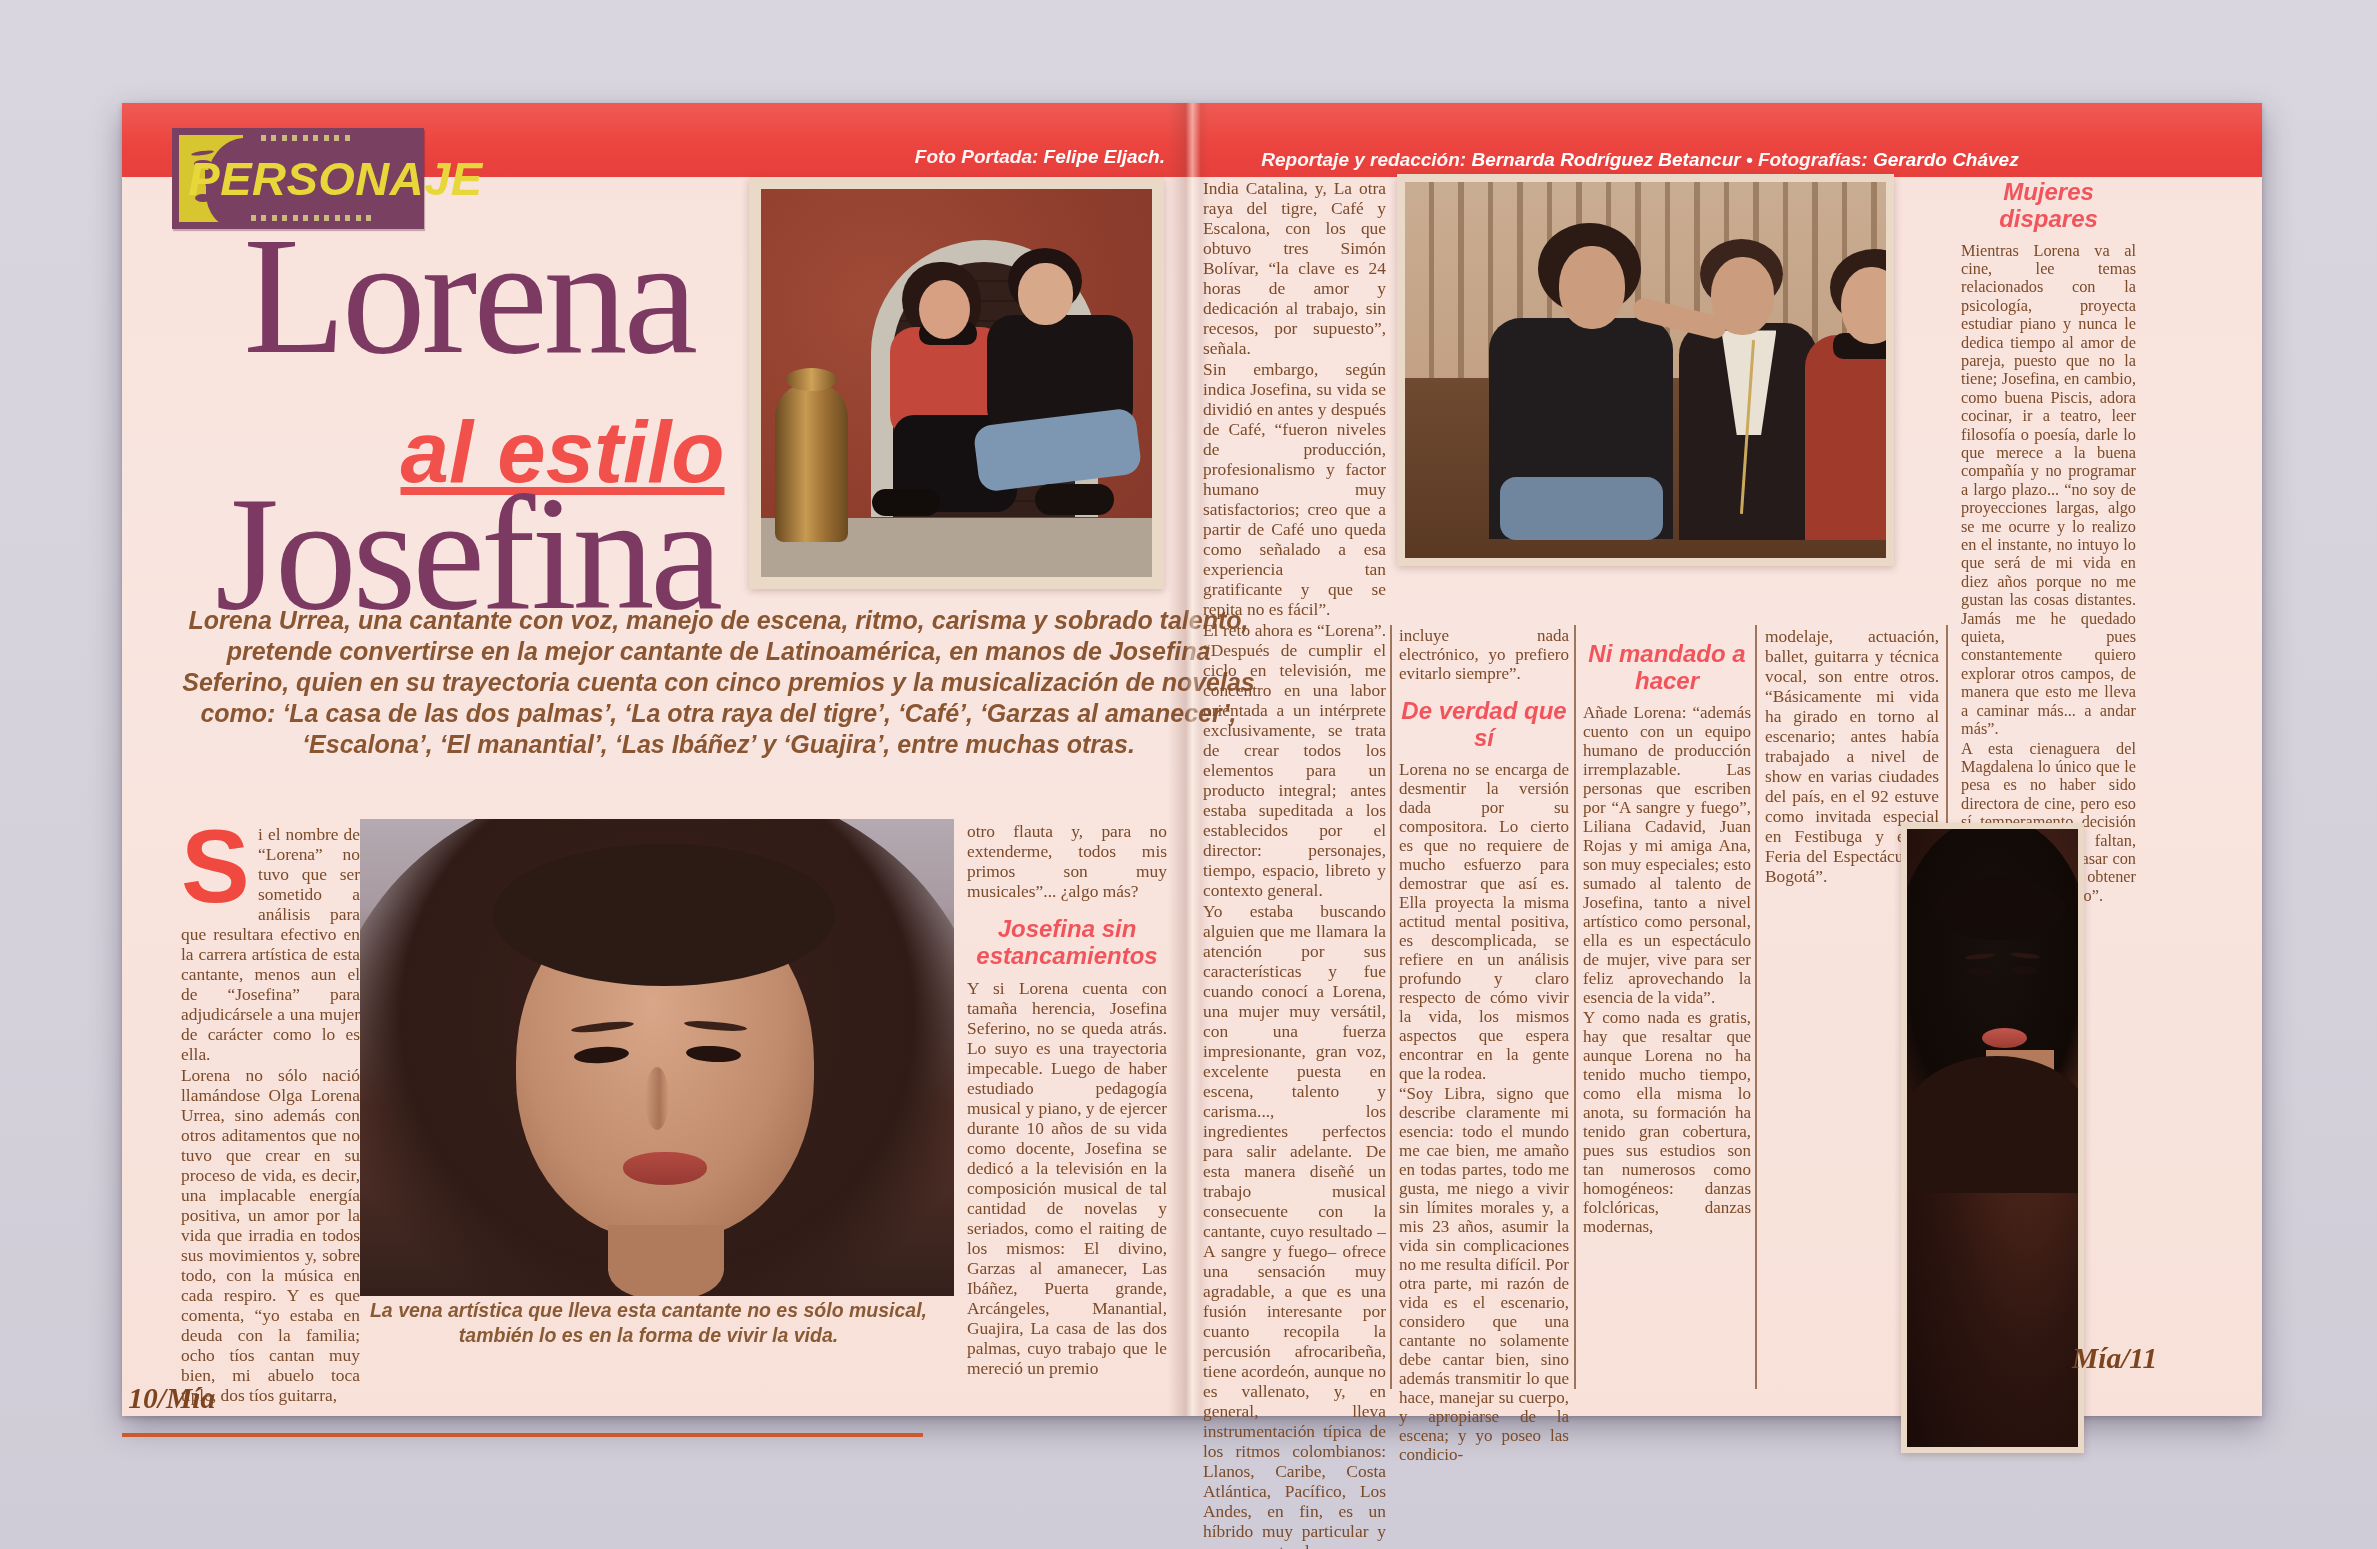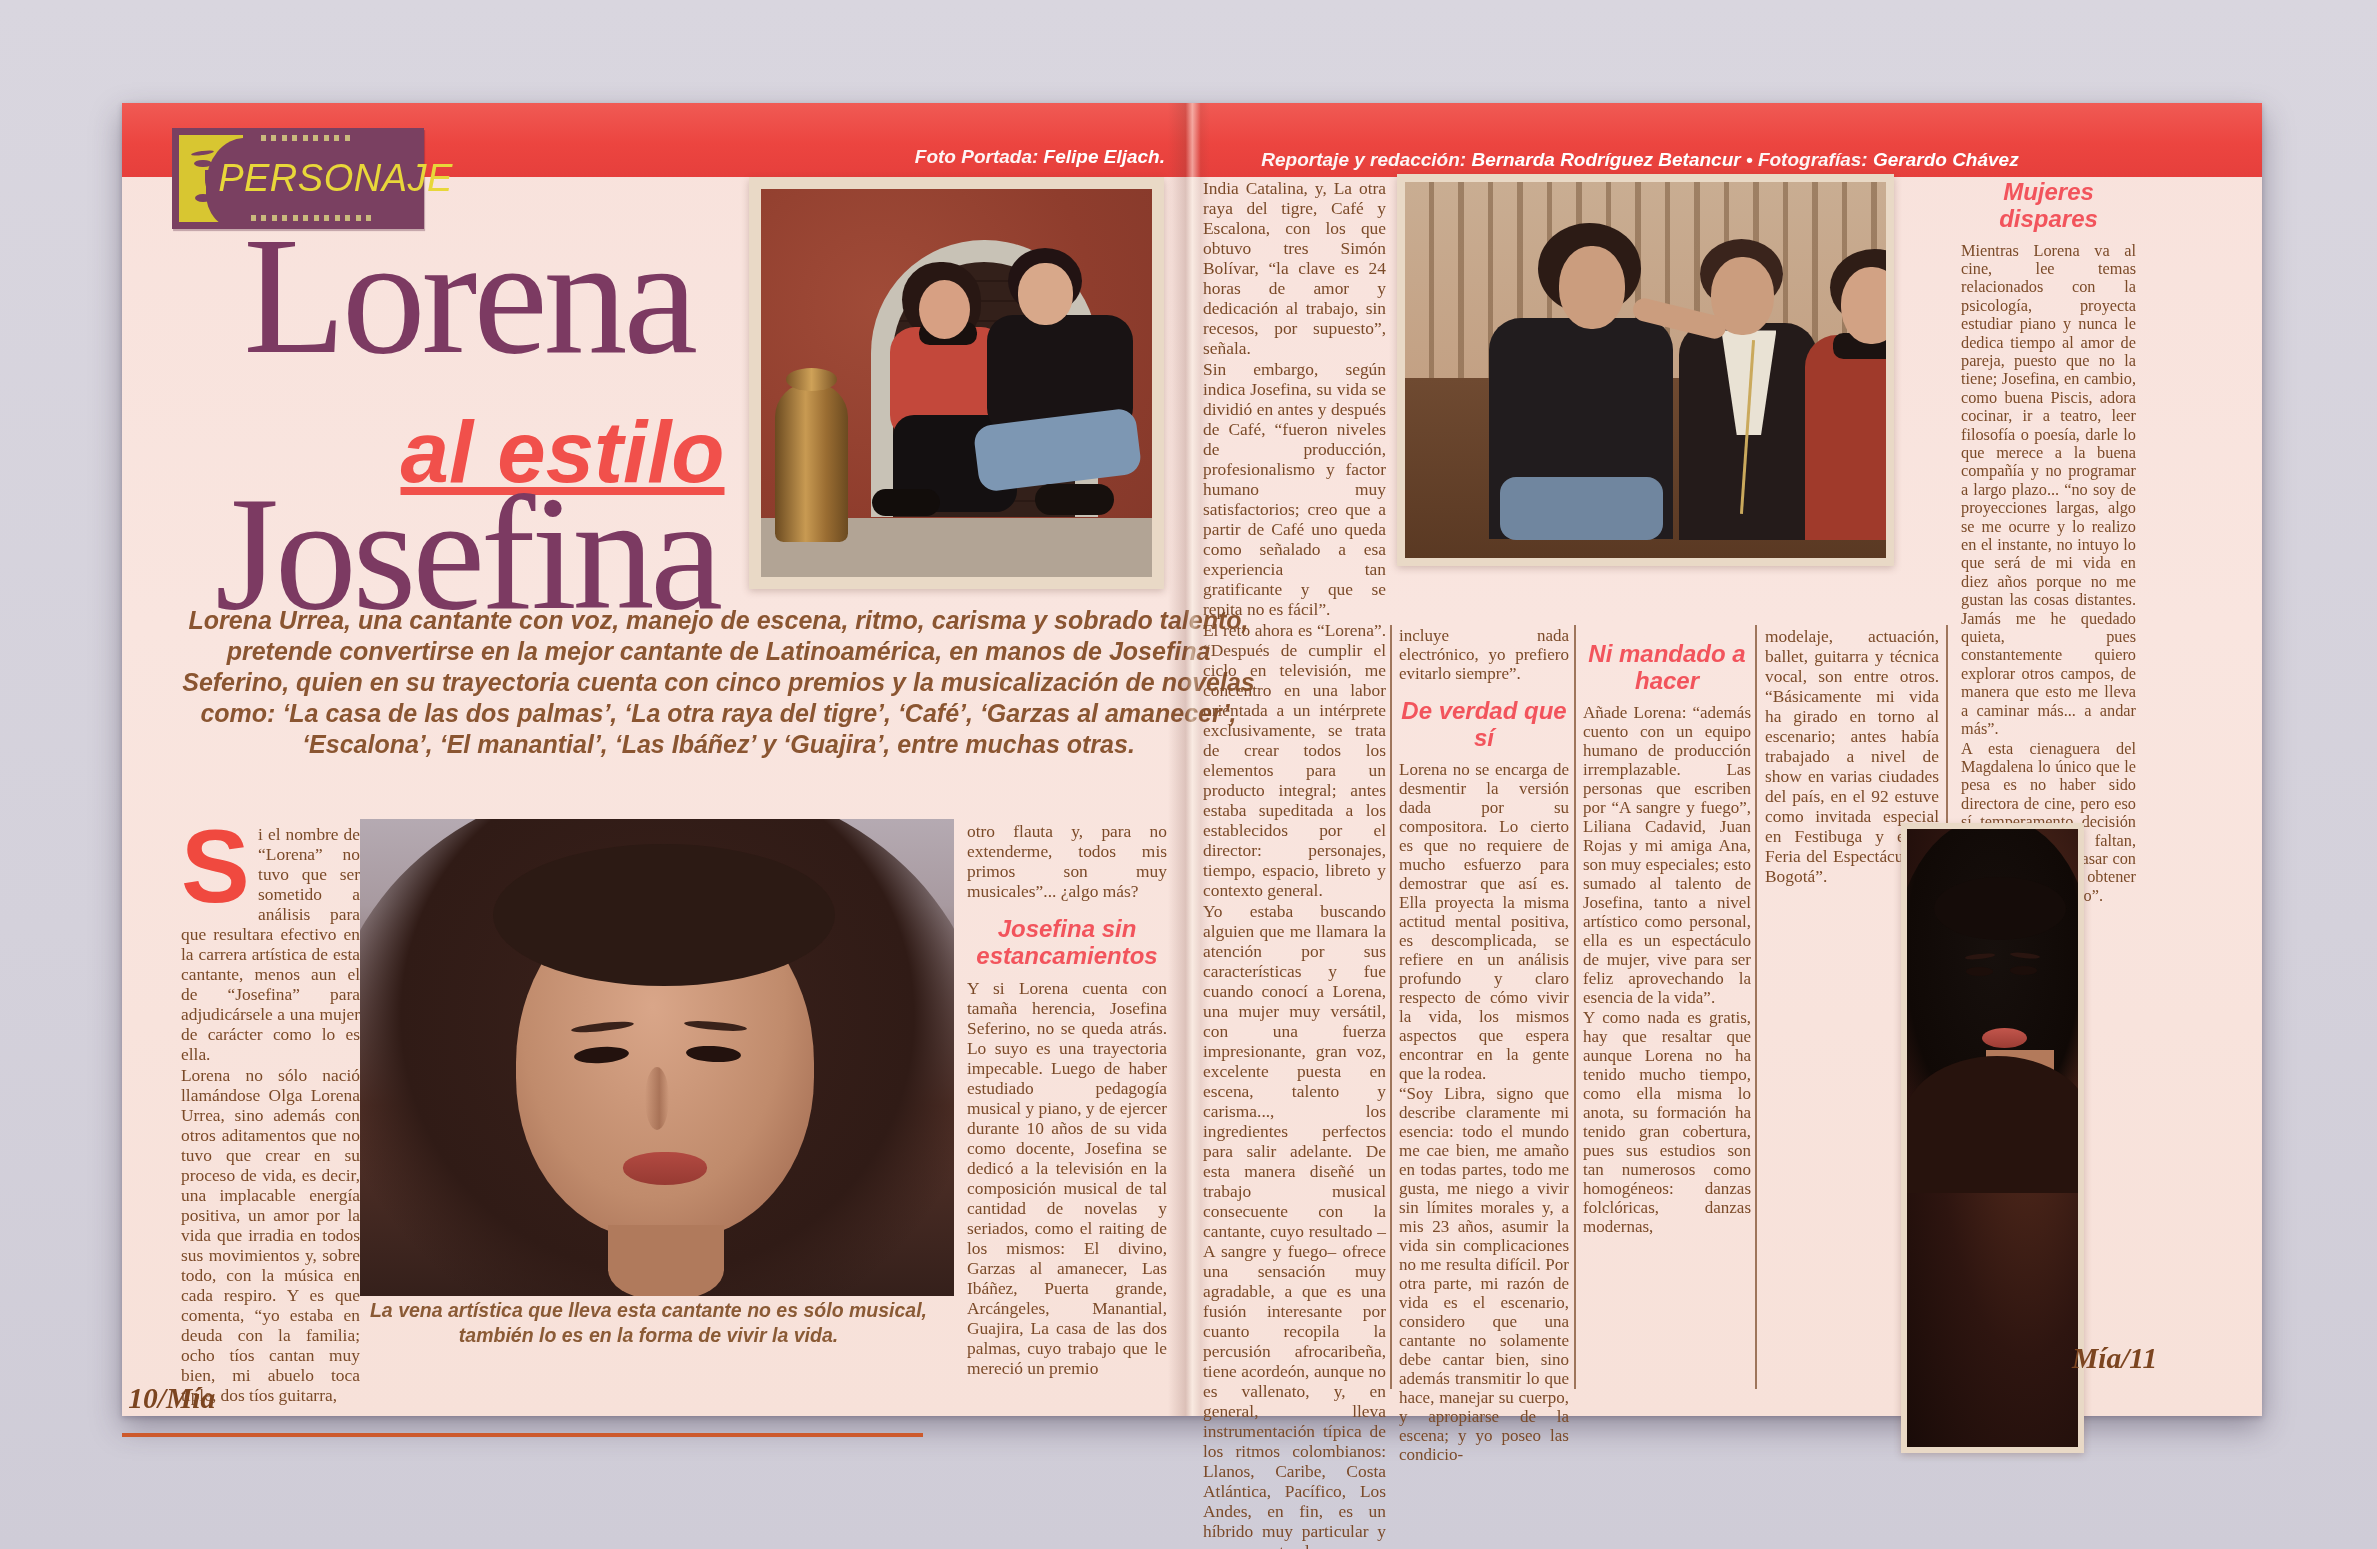--- a/index.html
+++ b/index.html
@@ -20,21 +20,21 @@
   .badge{position:absolute;left:50px;top:25px;width:252px;height:101px;background:#7a4061;
     box-shadow:1.1px 2.1px 0 rgba(80,30,60,.3);}
   .badge .ybox{position:absolute;left:7.4px;top:6.8px;width:64px;height:87px;background:#d8c631;overflow:hidden;}
   .badge .profile{position:absolute;right:-31px;top:3.2px;width:68px;height:90px;background:#7a4061;
     border-radius:60% 40% 55% 45%/55% 45% 60% 40%;}
   .badge .eye{position:absolute;left:14.8px;top:25px;width:18px;height:7.4px;background:#7a4061;border-radius:50%;}
   .badge .brow{position:absolute;left:11.6px;top:16px;width:23px;height:4.2px;background:#7a4061;border-radius:50%;transform:rotate(-8deg);}
   .badge .lips{position:absolute;left:16px;top:59px;width:16px;height:8.4px;background:#7a4061;border-radius:50%;}
   .badge .nose{position:absolute;left:26px;top:35px;width:6.3px;height:19px;background:#7a4061;border-radius:0 0 50% 50%;}
   .badge .label{position:absolute;left:79px;top:0;width:169px;height:100%;display:flex;align-items:center;justify-content:center;
-    color:#e8d73a;font-style:italic;font-weight:400;font-size:38px;letter-spacing:0.5px;}
+    color:#e8d73a;font-style:italic;font-weight:700;font-size:47px;letter-spacing:0.5px;}
   .badge .dots{position:absolute;height:5.3px;width:90px;
     background:repeating-linear-gradient(90deg,#caba7d 0 4.7px,transparent 4.7px 10.5px);}
   .dots.top{left:89px;top:7.4px;} .dots.bot{left:79px;bottom:8.4px;width:121px;}
 
   
   .t-serif{position:absolute;font-family:"Liberation Serif",serif;color:#7c3a62;text-align:center;line-height:1;}
   .t1{left:58px;top:108px;width:577px;font-size:168px;letter-spacing:-4.2px;}
   .t2{position:absolute;left:169px;top:305px;width:543px;text-align:center;color:#f1504b;
     font-style:italic;font-weight:800;font-size:87px;line-height:1;text-decoration:underline;}
   .t3{left:42px;top:368px;width:606px;font-size:164px;letter-spacing:-4.2px;}

